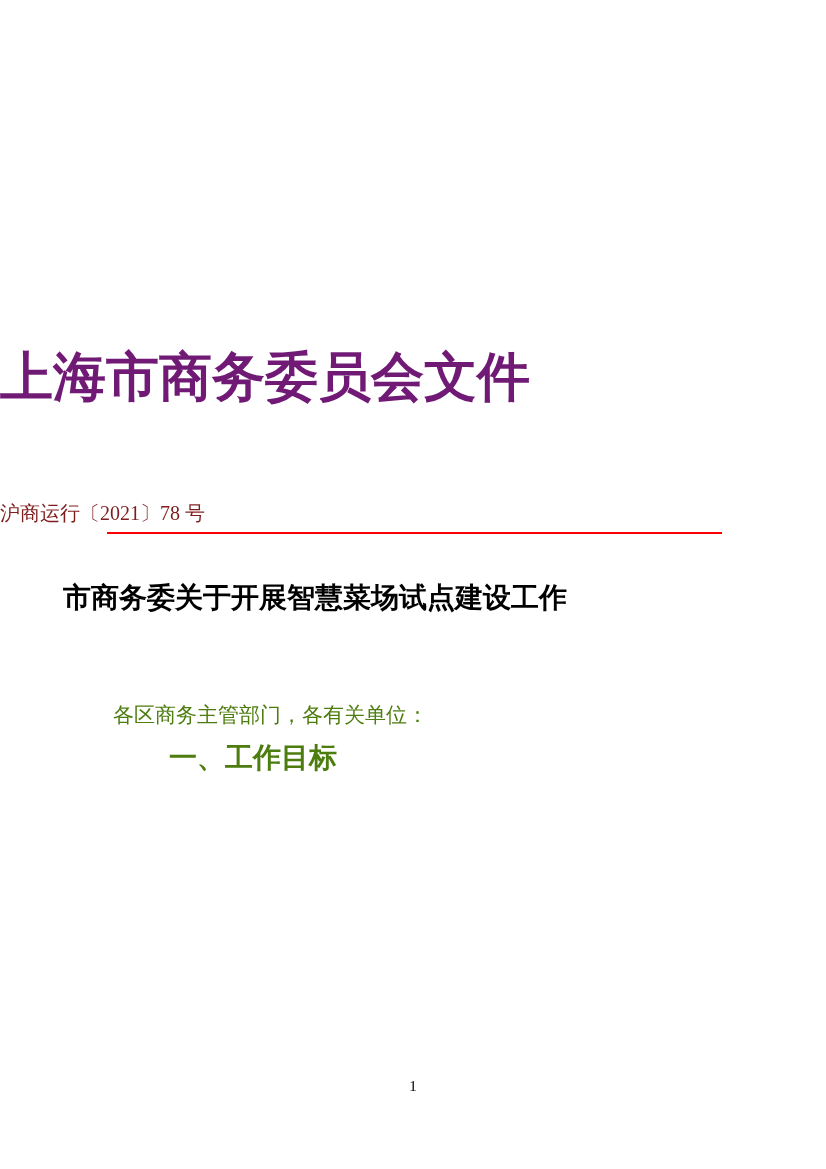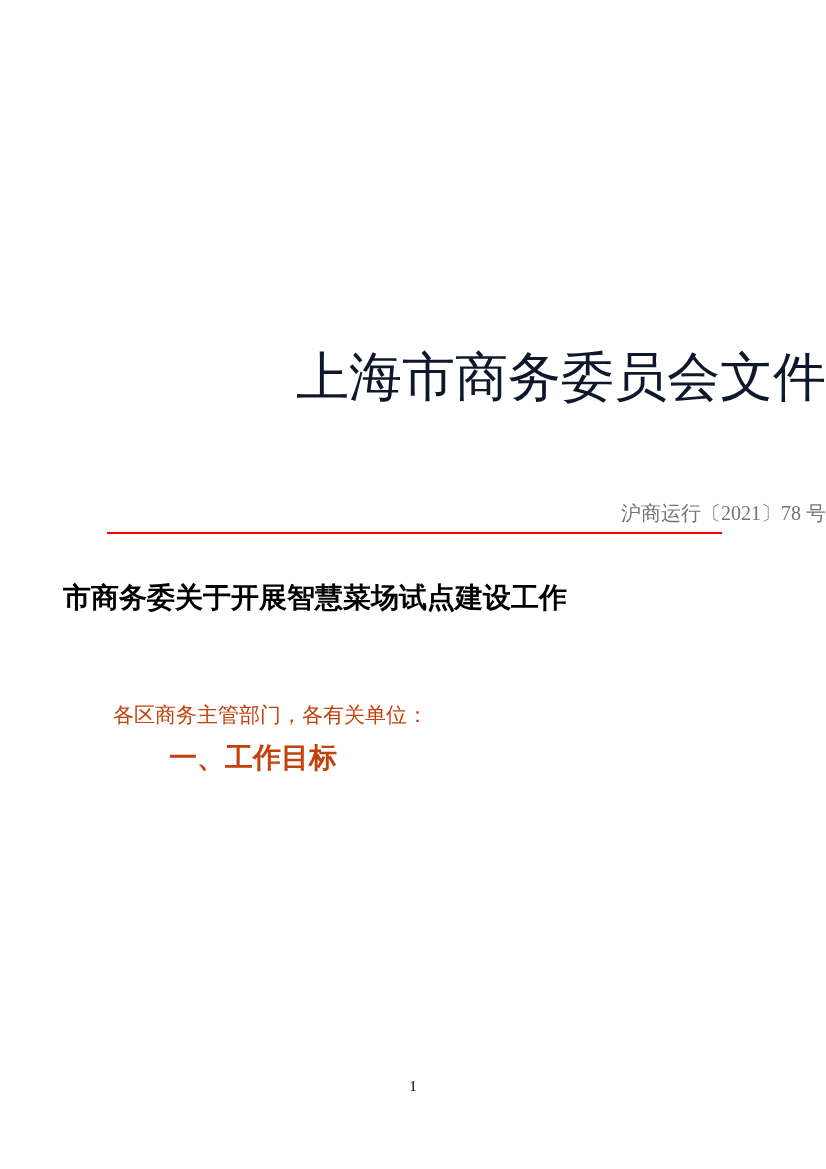--- a/index.html
+++ b/index.html
@@ -12,38 +12,38 @@
     background: #ffffff;
     overflow: hidden;
     font-family: "Liberation Serif", "DejaVu Serif", serif;
     color: #000000;
   }
   .org-title {
     position: absolute;
     top: 346px;
     left: 0;
     width: 100%;
-    text-align: right;
+    text-align: left;
     font-size: 53px;
     line-height: 62px;
-    font-weight: normal;
-    color: #0f172a;
+    font-weight: bold;
+    color: #701a75;
     letter-spacing: 0px;
     font-family: "Liberation Serif", "DejaVu Serif", serif;
   }
   .doc-number {
     position: absolute;
     top: 499px;
     left: 0;
     width: 100%;
-    text-align: right;
+    text-align: left;
     font-size: 20px;
     line-height: 28px;
     font-weight: normal;
-    color: #737373;
+    color: #7f1d1d;
   }
   .red-line {
     position: absolute;
     top: 532px;
     left: 107px;
     width: 615px;
     height: 2px;
     background: #ff0000;
   }
   .doc-title {
@@ -59,21 +59,21 @@
     font-family: "Liberation Serif", "DejaVu Serif", serif;
   }
   .doc-title span { display: block; }
   .body-block {
     position: absolute;
     top: 696px;
     left: 113px;
     width: 600px;
     font-size: 21px;
     line-height: 38px;
-    color: #c2410c;
+    color: #4d7c0f;
     font-family: "Liberation Serif", "DejaVu Serif", serif;
   }
   .salutation {
     text-align: left;
   }
   .paragraph {
     text-indent: 2em;
     text-align: justify;
   }
   .section-heading {

